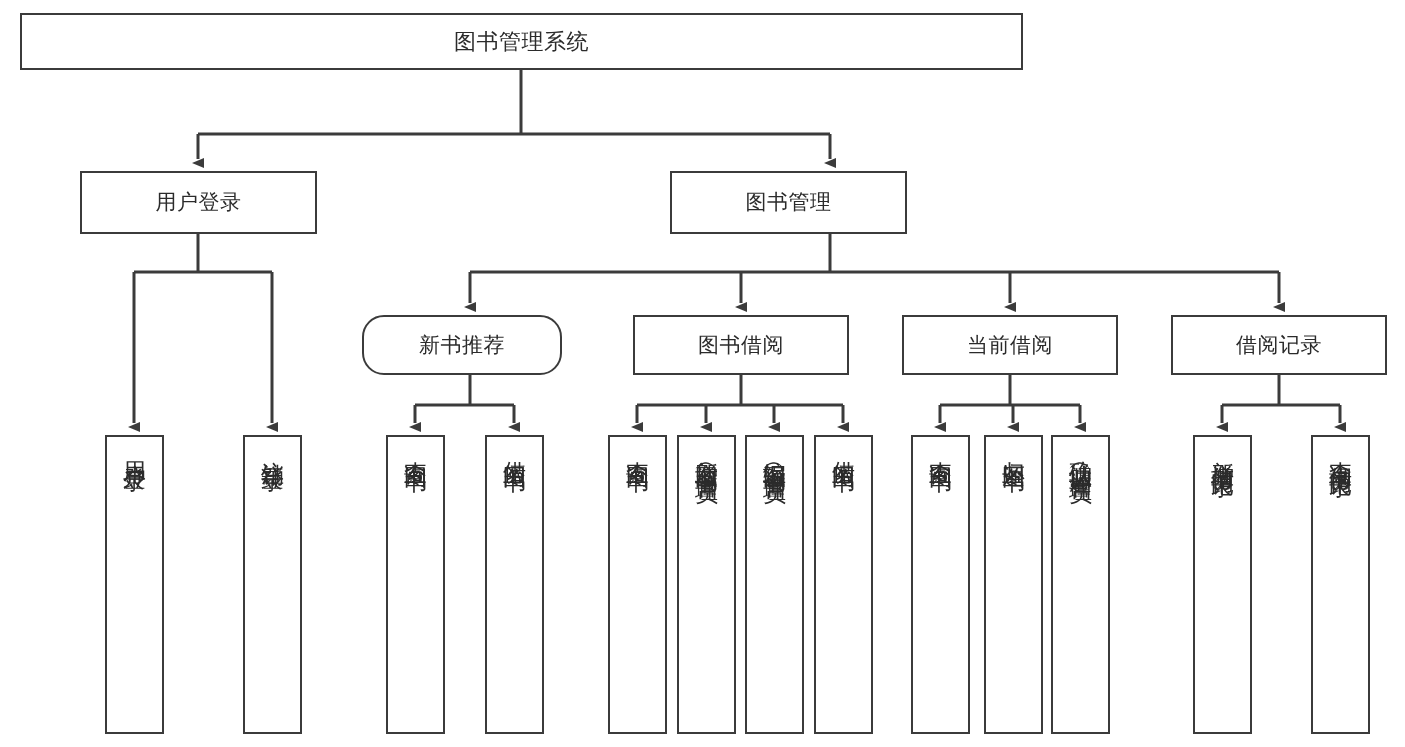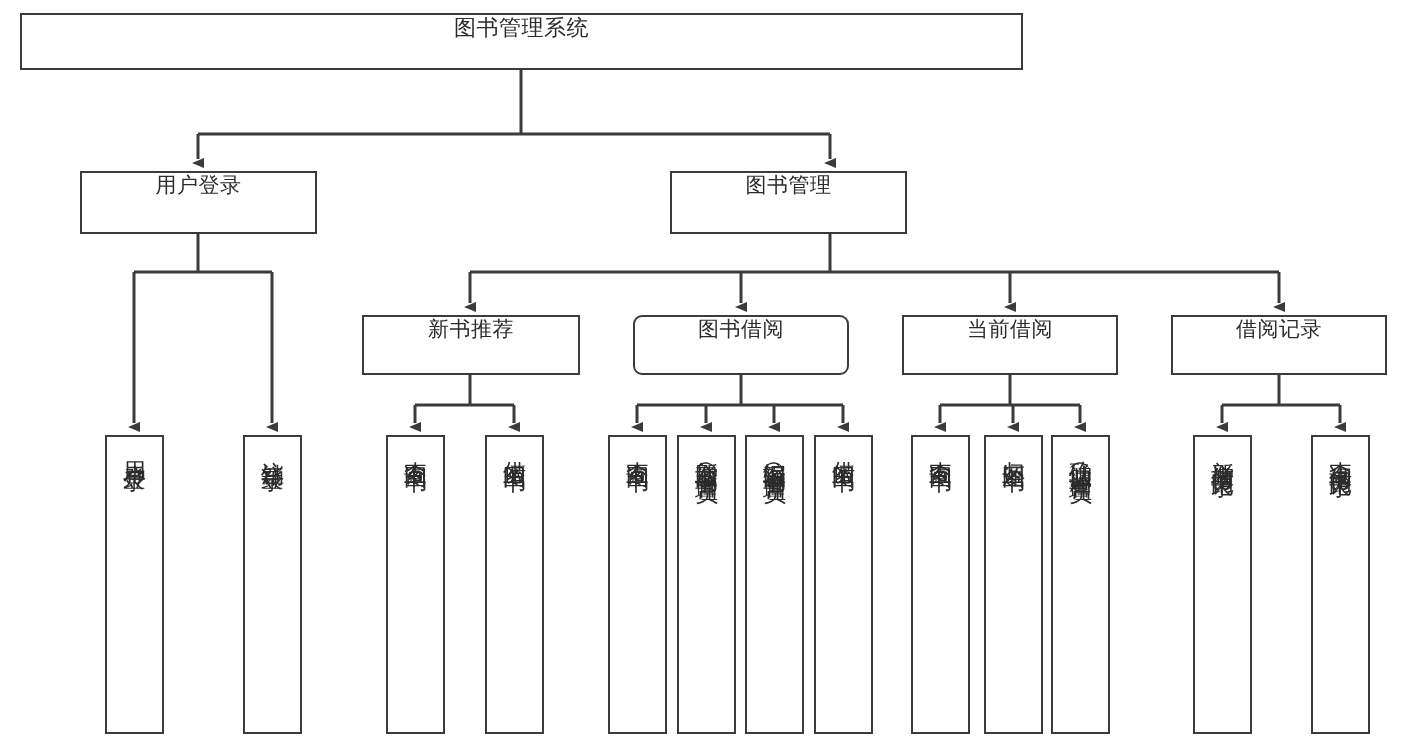--- a/index.html
+++ b/index.html
@@ -25,21 +25,21 @@
     width: 1405px;
     height: 747px;
     pointer-events: none;
   }
   .node {
     position: absolute;
     box-sizing: border-box;
     background: #ffffff;
     border: 2px solid #3b3b3b;
     display: flex;
-    align-items: flex-start;
+    align-items: center;
     justify-content: center;
     color: #2b2b2b;
     z-index: 2;
   }
   .node .label {
     display: block;
     line-height: 1.18;
     white-space: nowrap;
   }
   
@@ -134,24 +134,24 @@
     <span class="label">图书管理系统</span>
   </div>
 
   <div class="node horiz" style="left: 80px; top: 171px; width: 237px; height: 63px; border-color: rgb(59, 59, 59); color: rgb(43, 43, 43);">
     <span class="label">用户登录</span>
   </div>
   <div class="node horiz" style="left: 670px; top: 171px; width: 237px; height: 63px; border-color: rgb(59, 59, 59); color: rgb(43, 43, 43);">
     <span class="label">图书管理</span>
   </div>
 
-  <div class="node horiz" style="left: 362px; top: 315px; width: 218px; height: 60px; border-color: rgb(59, 59, 59); color: rgb(43, 43, 43);">
+  <div class="node horiz" style="left: 362px; top: 315px; width: 200px; height: 60px; border-color: rgb(59, 59, 59); color: rgb(43, 43, 43); border-radius: 22px;">
     <span class="label">新书推荐</span>
   </div>
-  <div class="node horiz" style="left: 633px; top: 315px; width: 216px; height: 60px; border-color: rgb(59, 59, 59); color: rgb(43, 43, 43); border-radius: 9px;">
+  <div class="node horiz" style="left: 633px; top: 315px; width: 216px; height: 60px; border-color: rgb(59, 59, 59); color: rgb(43, 43, 43);">
     <span class="label">图书借阅</span>
   </div>
   <div class="node horiz" style="left: 902px; top: 315px; width: 216px; height: 60px; border-color: rgb(59, 59, 59); color: rgb(43, 43, 43);">
     <span class="label">当前借阅</span>
   </div>
   <div class="node horiz" style="left: 1171px; top: 315px; width: 216px; height: 60px; border-color: rgb(59, 59, 59); color: rgb(43, 43, 43);">
     <span class="label">借阅记录</span>
   </div>
 
   <div class="node vert" style="left: 105px; top: 435px; width: 59px; height: 299px; border-color: rgb(59, 59, 59); color: rgb(43, 43, 43);">

